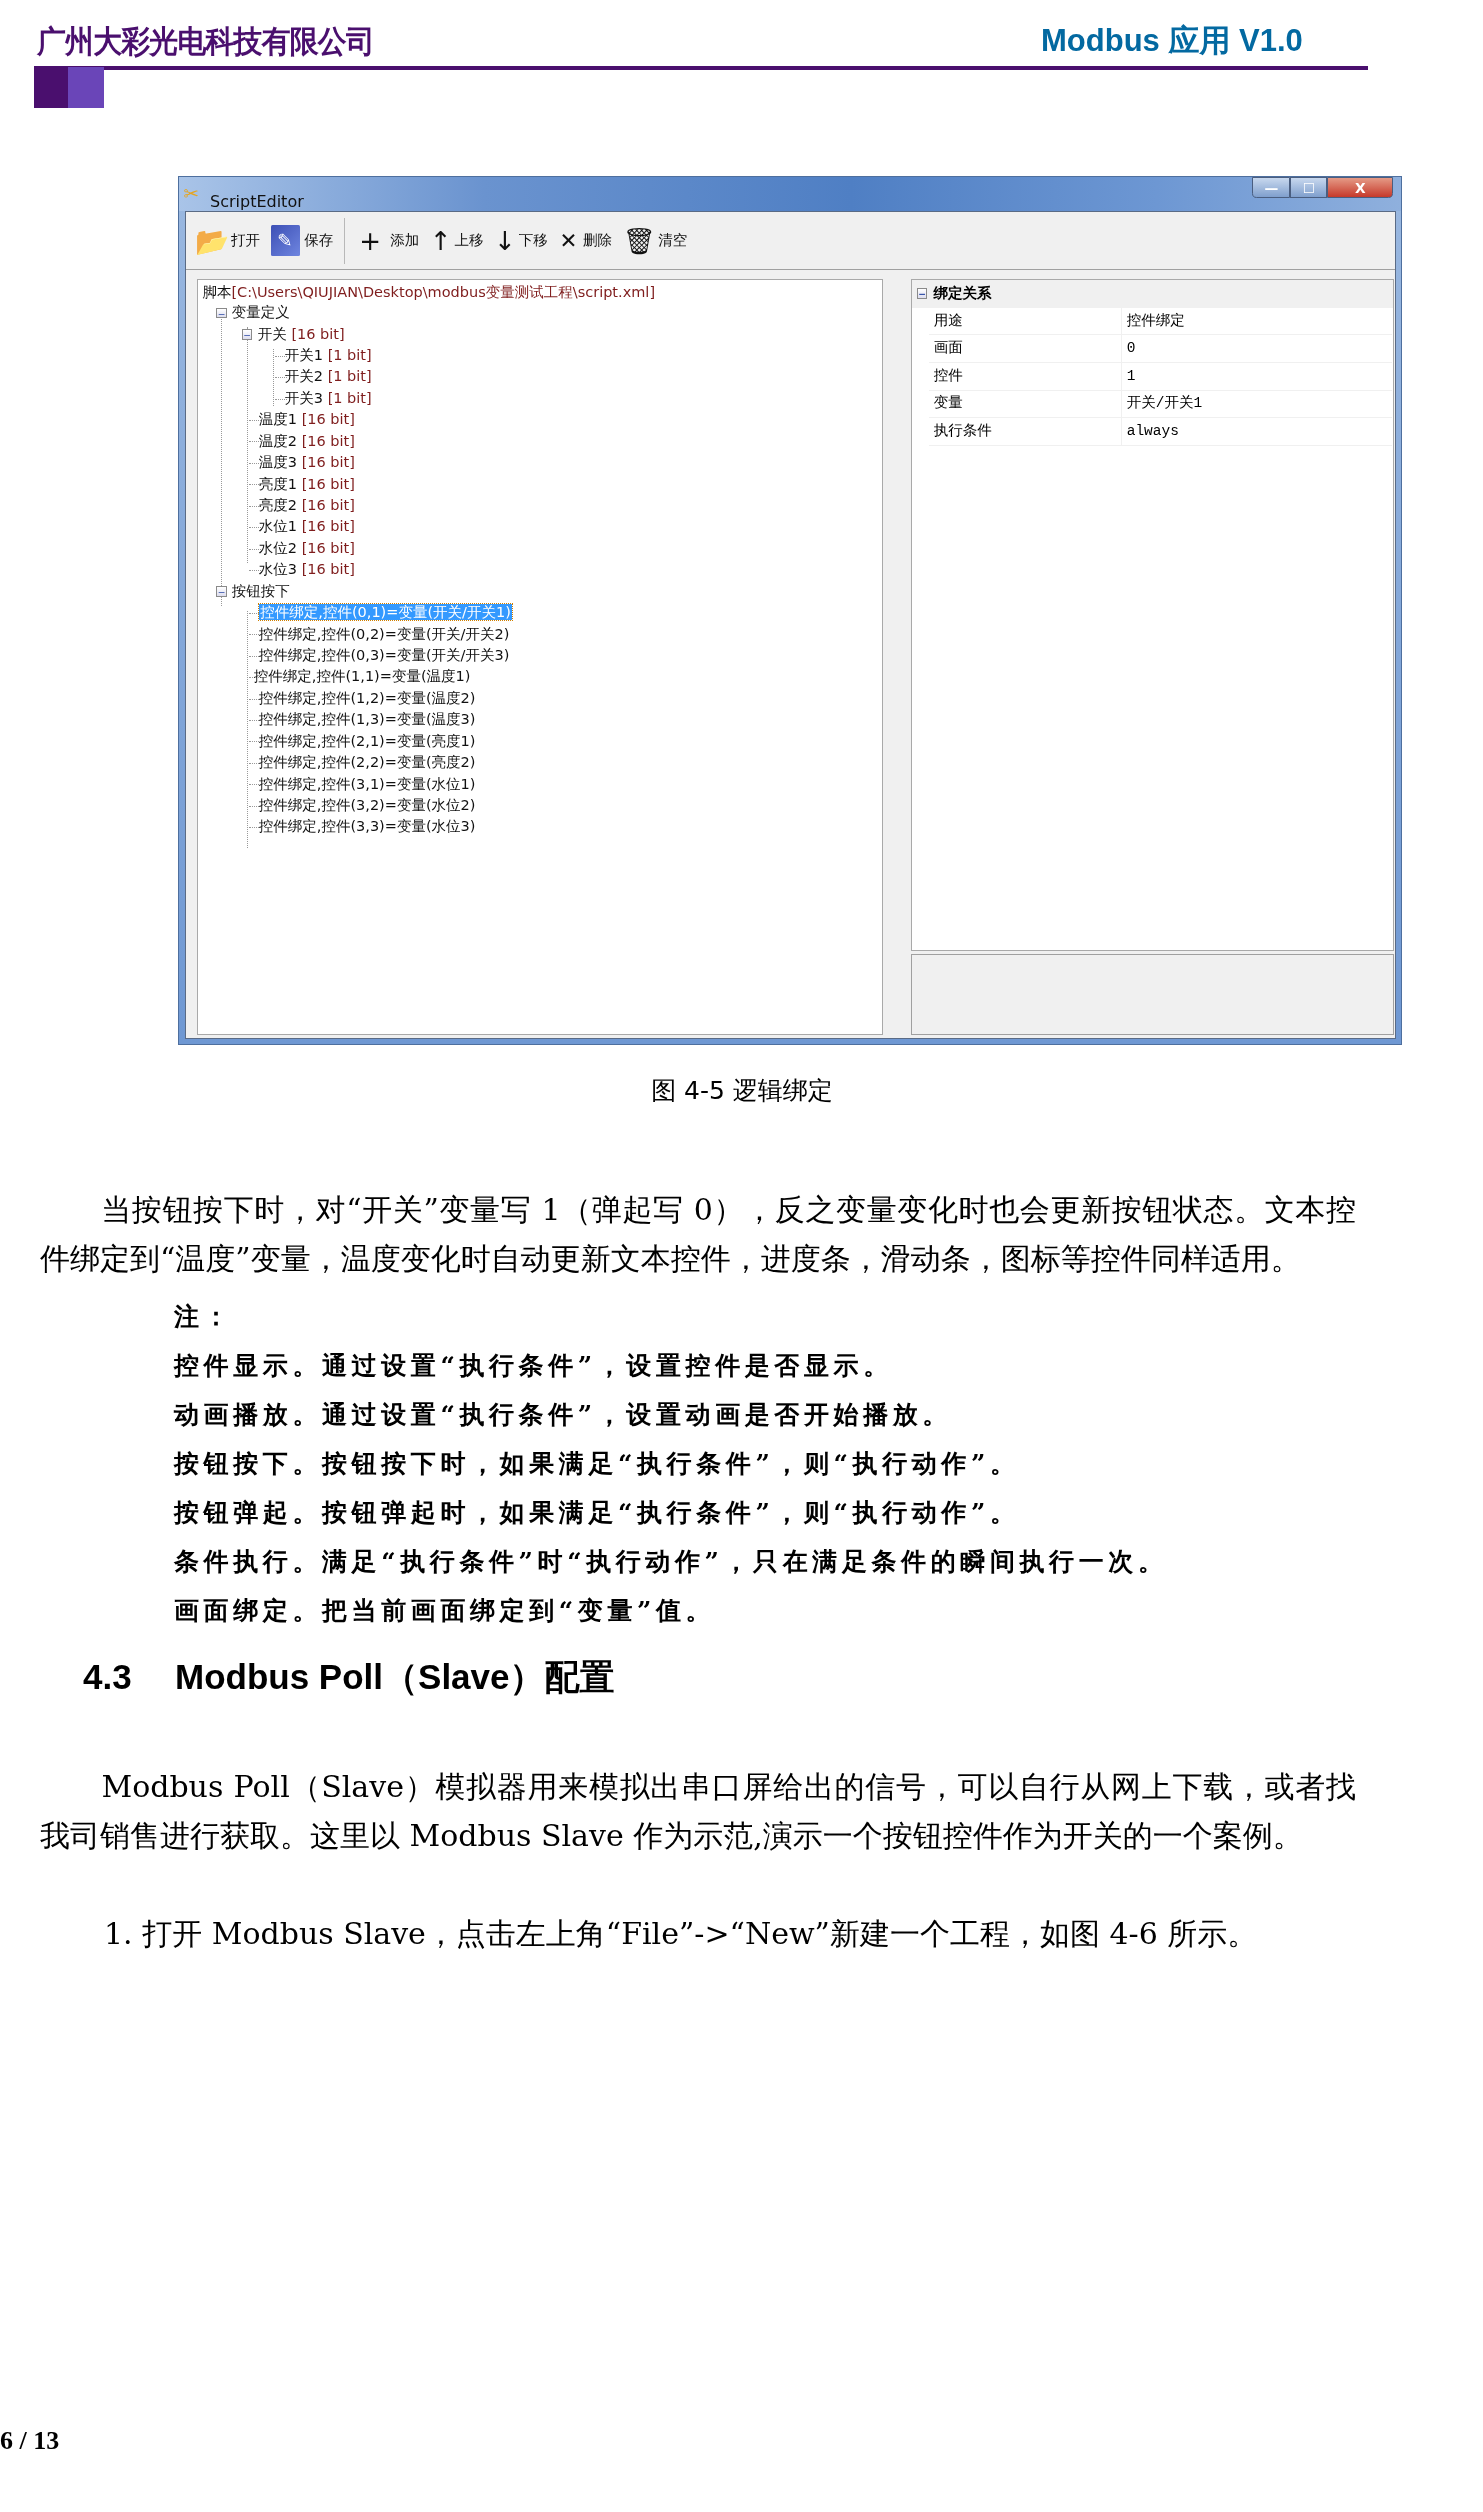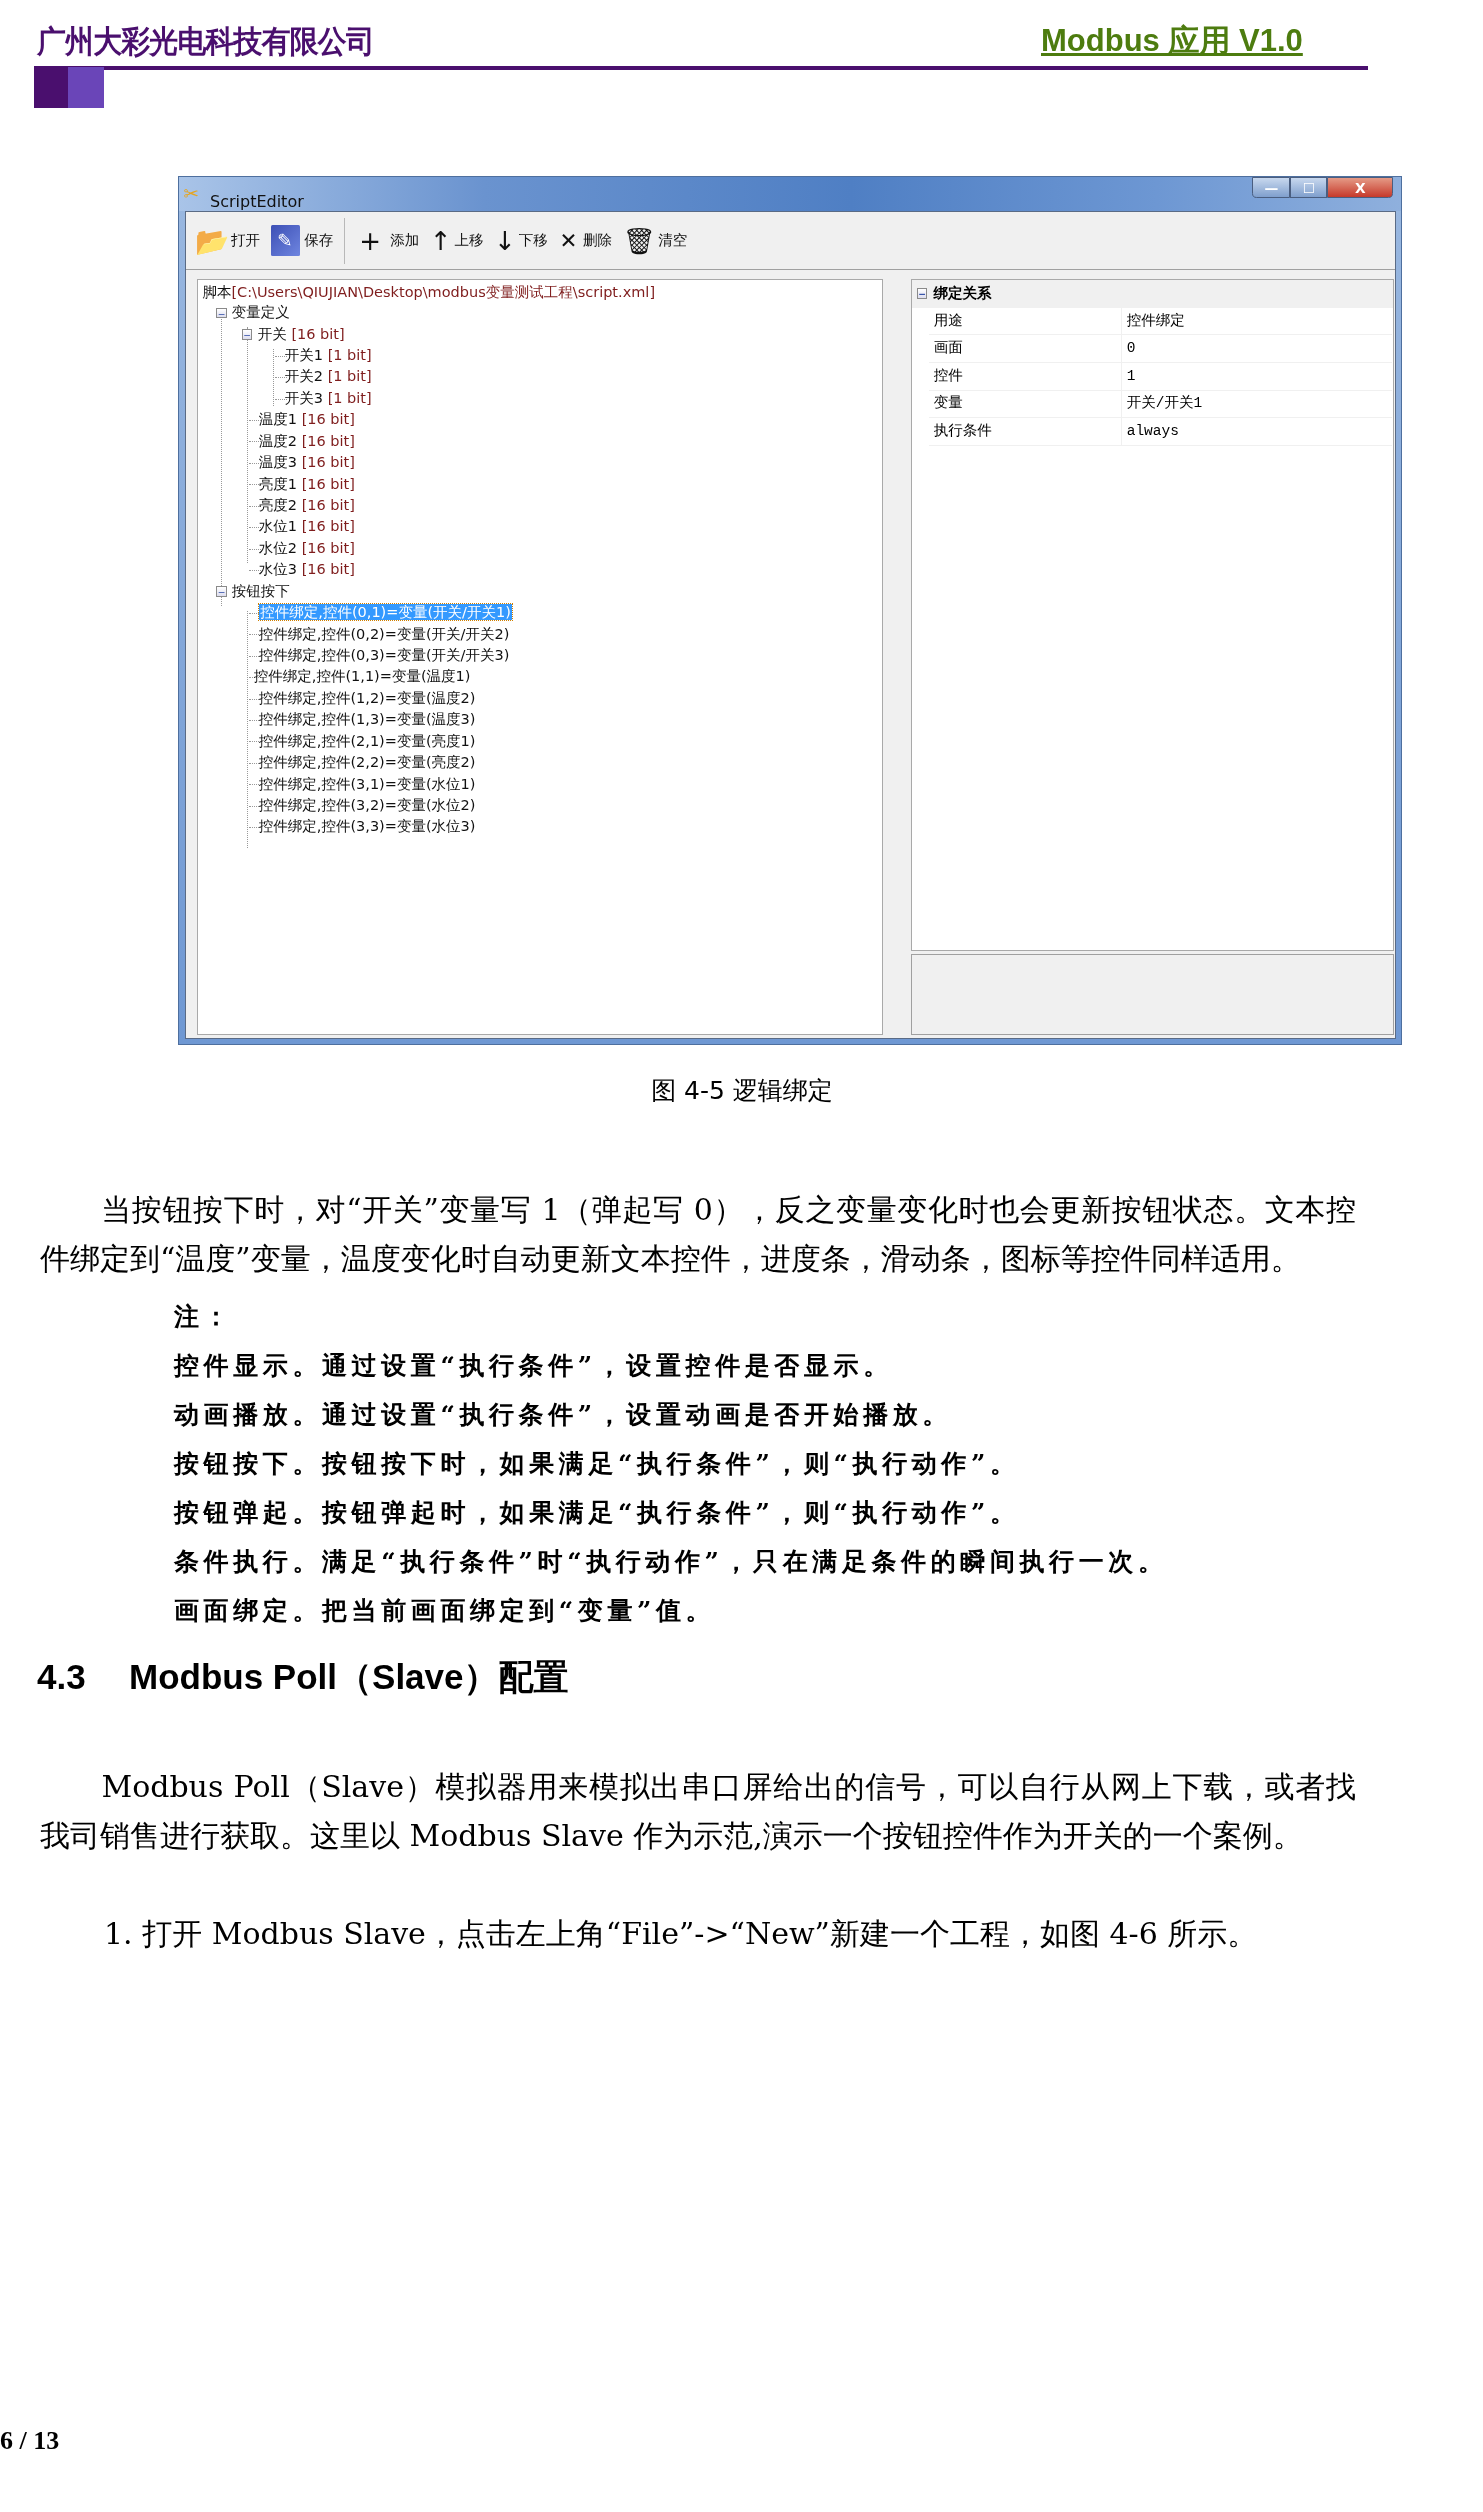--- a/index.html
+++ b/index.html
@@ -1,20 +1,20 @@
 <!DOCTYPE html>
 <html style="font-size:12.2px"><head>
 <meta charset="utf-8">
 <style>
   html, body { margin:0; padding:0; background:#fff; }
   body { width:1484px; height:2512px; position:relative; overflow:hidden; font-family:"DejaVu Serif", serif; color:#000; }
   .abs { position:absolute; }
   
   .hdr-left { left:37px; top:21.4px; font-family:"DejaVu Sans", sans-serif; font-weight:bold; font-size:31px; color:#4a0f6e; letter-spacing:-0.8px; transform:scaleX(0.93); transform-origin:left; }
-  .hdr-right { left:1041px; top:20px; font-family:"Liberation Sans", sans-serif; font-weight:bold; font-size:31px; color:#4d7c0f;text-decoration:underline; }
+  .hdr-right { left:1041px; top:20px; font-family:"Liberation Sans", sans-serif; font-weight:bold; font-size:31px; color:#0369a1; }
   .hdr-line { left:34px; top:66px; width:1334px; height:3.8px; background:#4a0f6e; }
   .hdr-blk1 { left:34px; top:67px; width:34px; height:41px; background:#4a0f6e; }
   .hdr-blk2 { left:68px; top:67px; width:36px; height:41px; background:#6a45b8; }
 
   
   .win { left:178px; top:176px; width:1224px; height:869px; background:linear-gradient(#9ab8e0,#6f98d3); border:0.8px solid #4e6f9e; box-sizing:border-box; }
   .titlebar { left:0; top:0; width:100%; height:34px; background:linear-gradient(90deg,#a9c4e8 0%,#6a93cf 25%,#4f7fc4 55%,#6d97d3 80%,#8fb0dd 100%); }
   .title-icon { left:4.6px; top:6.1px; width:21.4px; height:21.4px; font-size:18.4px; line-height:21.4px; color:#e6a41c; }
   .title-text { left:31px; top:13px; font-family:"DejaVu Sans", sans-serif; font-size:16px; color:#111; line-height:24.5px; }
   .wbtns { right:7.7px; top:0; height:23px; display:flex; }
@@ -42,21 +42,21 @@
   .prop-row { position:absolute; left:17px; width:463px; height:27.5px; border-bottom:1.5px solid #f0f0f0; font-family:Liberation Mono, monospace; font-size:14.5px; line-height:27.5px; box-sizing:border-box; }
   .prop-name { position:absolute; left:4.6px; top:0; }
   .prop-val { position:absolute; left:192px; top:0; border-left:1.5px solid #f0f0f0; padding-left:4.6px; height:27.5px; }
   .desc { left:725px; top:742px; width:483px; height:81px; background:#f0f0f0; border:1.5px solid #a0a0a0; box-sizing:border-box; }
 
   
   .caption { left:0; width:1484px; top:1074px; text-align:center; font-family:"DejaVu Sans", sans-serif; font-size:25px; }
   .para { left:40px; width:1316px; font-size:30px; line-height:49px; text-align:justify;margin-top:40px; }
   .note { left:174px; font-family:"DejaVu Serif", serif; font-weight:bold; font-size:25px; letter-spacing:4.6px; line-height:31px; }
   .h2 { left:37px; top:1654px; font-family:"Liberation Sans", sans-serif; font-weight:bold; font-size:35px; }
-  .h2 .num { display:inline-block; width:92px; }
+  .h2 .num { display:inline-block; width:92px;margin-left:46px; }
   .pagenum { left:0; width:1484px; top:2426px; font-family:"Liberation Serif", serif; font-weight:bold; font-size:26px; }
 </style>
 </head>
 <body>
 
 <div class="abs hdr-left">广州大彩光电科技有限公司</div>
 <div class="abs hdr-right">Modbus 应用 V1.0</div>
 <div class="abs hdr-line"></div>
 <div class="abs hdr-blk1"></div>
 <div class="abs hdr-blk2"></div>

